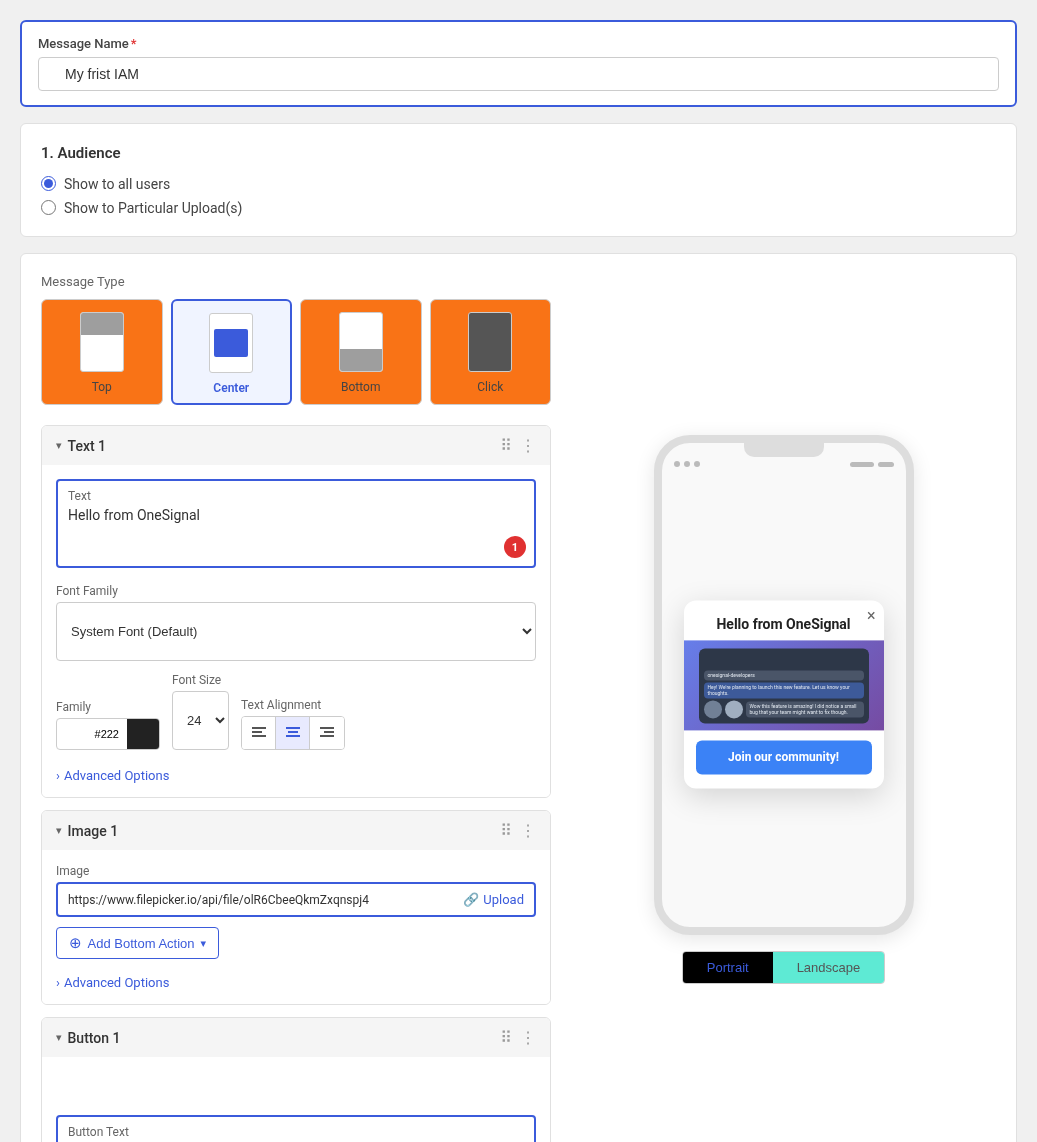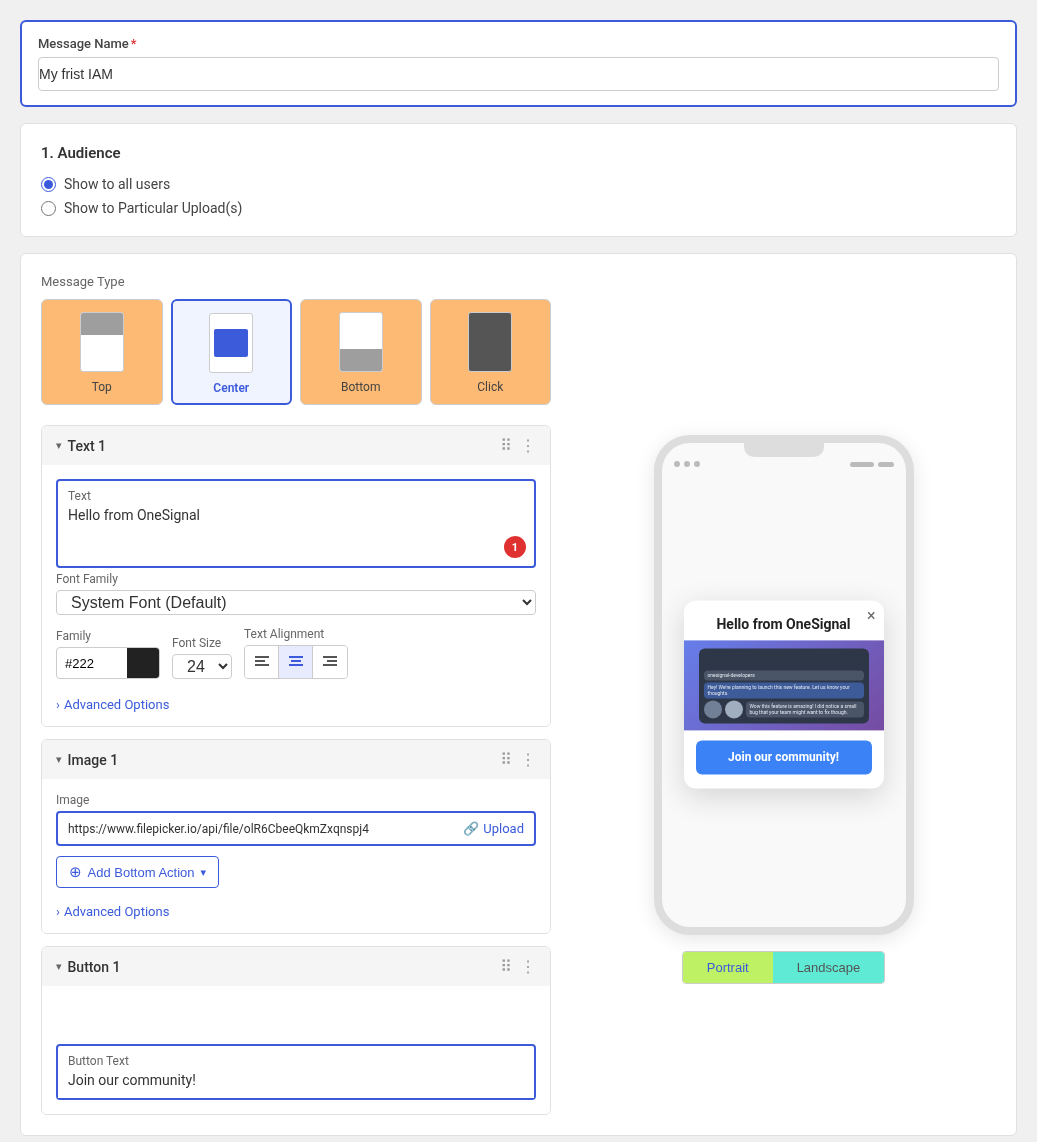--- a/index.html
+++ b/index.html
@@ -29,41 +29,41 @@
       margin-bottom: 6px;
     }
     .field-label .required {
       color: #e03131;
       margin-left: 2px;
     }
     .text-input {
       width: 100%;
       border: 1px solid #ccc;
       border-radius: 4px;
-      padding: 8px 0;
+      padding: 8px 26px;
       font-size: 14px;
       color: #333;
       outline: none;
     }
     
     .section-card {
       background: #fff;
       border: 1px solid #e0e0e0;
       border-radius: 6px;
       padding: 20px;
       margin-bottom: 16px;
     }
     .section-title {
       font-size: 15px;
       font-weight: 600;
       color: #333;
       margin-bottom: 14px;
     }
     .radio-group { display: flex; flex-direction: column; gap: 8px; }
-    .radio-label { display: flex; align-items: center; gap: 8px; font-size: 14px; color: #444; cursor: pointer; }
+    .radio-label { display: flex; align-items: flex-start; gap: 8px; font-size: 14px; color: #444; cursor: pointer; }
     .radio-label input[type="radio"] { accent-color: #3b5bdb; width: 15px; height: 15px; }
     .message-header {
       display: flex;
       justify-content: space-between;
       align-items: center;
       margin-bottom: 16px;
     }
     .send-test-btn {
       display: flex;
       align-items: center;
@@ -89,21 +89,21 @@
       border: 1px solid #ccc;
       border-radius: 6px;
       padding: 12px 8px 8px;
       cursor: pointer;
       display: flex;
       flex-direction: column;
       align-items: center;
       gap: 8px;
       font-size: 12px;
       color: #444;
-      background: #fdba74;
+      background: #f97316;
     }
     .msg-type-btn.selected {
       border: 2px solid #3b5bdb;
       background: #f0f4ff;
       font-weight: 600;
       color: #3b5bdb;
     }
     .msg-type-icon {
       width: 44px;
       height: 60px;
@@ -165,21 +165,21 @@
       cursor: pointer;
     }
     .collapse-header-left { display: flex; align-items: center; gap: 6px; font-size: 14px; font-weight: 500; }
     .collapse-header-right { display: flex; align-items: center; gap: 8px; }
     .collapse-body { padding: 14px; background: #fff; }
     
     .text-field-wrap {
       border: 2px solid #3b5bdb;
       border-radius: 4px;
       position: relative;
-      margin-bottom: 4px;
+      margin-bottom: 16px;
     }
     .text-field-label { font-size: 12px; color: #666; padding: 8px 10px 0; }
     .text-field-wrap textarea {
       width: 100%;
       border: none;
       outline: none;
       padding: 4px 10px 10px;
       font-size: 14px;
       color: #333;
       resize: none;
@@ -202,22 +202,22 @@
       font-weight: 700;
     }
     
     .form-row { display: flex; gap: 12px; align-items: flex-end; margin-bottom: 12px; }
     .form-group { display: flex; flex-direction: column; gap: 4px; }
     .form-group label { font-size: 12px; color: #666; }
     .form-group.grow { flex: 1; }
     select, .select-input {
       border: 1px solid #ccc;
       border-radius: 4px;
-      padding: 2px 10px;
-      font-size: 16px;
+      padding: 20px 10px;
+      font-size: 13px;
       color: #333;
       background: #fff;
       cursor: pointer;
     }
     
     .format-btns { display: flex; gap: 4px; }
     .format-btn {
       border: 1px solid #ccc;
       border-radius: 4px;
       width: 32px;
@@ -233,24 +233,25 @@
     .color-input-wrap {
       display: flex;
       align-items: center;
       border: 1px solid #ccc;
       border-radius: 4px;
       overflow: hidden;
       height: 32px;
     }
     .color-text {
       padding: 0 8px;
-      font-size: 13px;
+      font-size: 11px;
       border: none;
       outline: none;
       width: 70px;
+      text-align: right;
     }
     .color-swatch {
       width: 32px;
       height: 32px;
       background: #222;
       cursor: pointer;
     }
     
     .align-btns { display: flex; border: 1px solid #ccc; border-radius: 4px; overflow: hidden; }
     .align-btn {
@@ -463,21 +464,21 @@
     }
     .view-toggle-btn {
       padding: 8px 24px;
       font-size: 13px;
       cursor: pointer;
       background: #5eead4;
       border: none;
       color: #555;
     }
     .view-toggle-btn.active {
-      background: #bef264;
+      background: #000000;
       color: #3b5bdb;
       font-weight: 500;
     }
     
     .chevron-icon { font-size: 11px; color: #666; }
     .grip-icon { font-size: 16px; color: #999; }
     .dots-icon { font-size: 16px; color: #999; }
     .plus-circle { font-size: 15px; color: #3b5bdb; }
   </style>
 </head>

